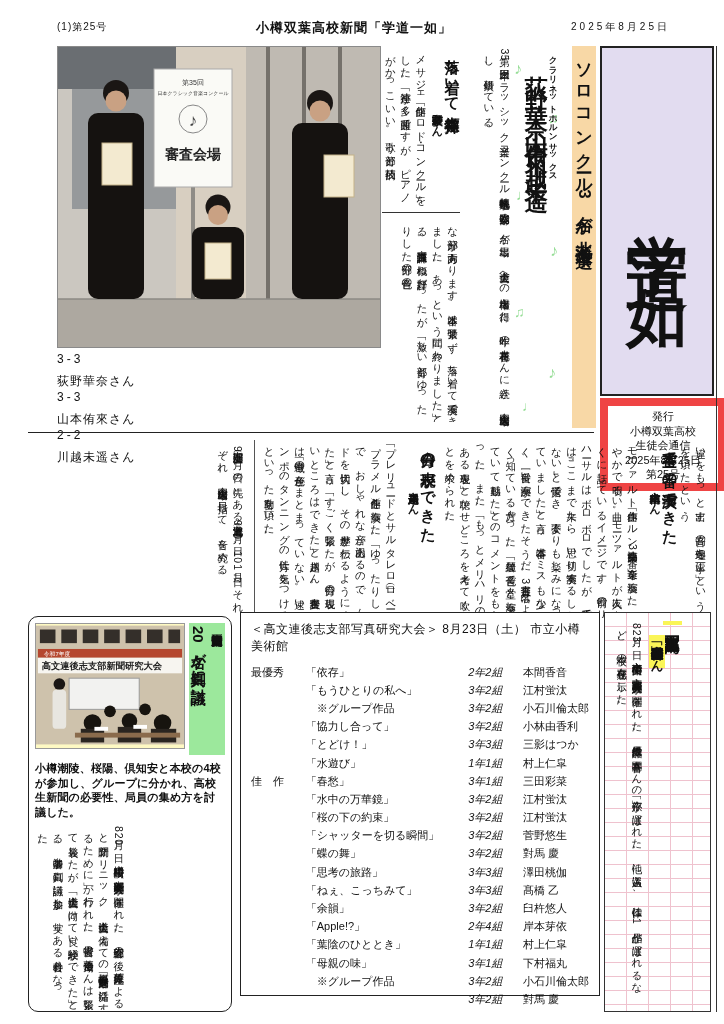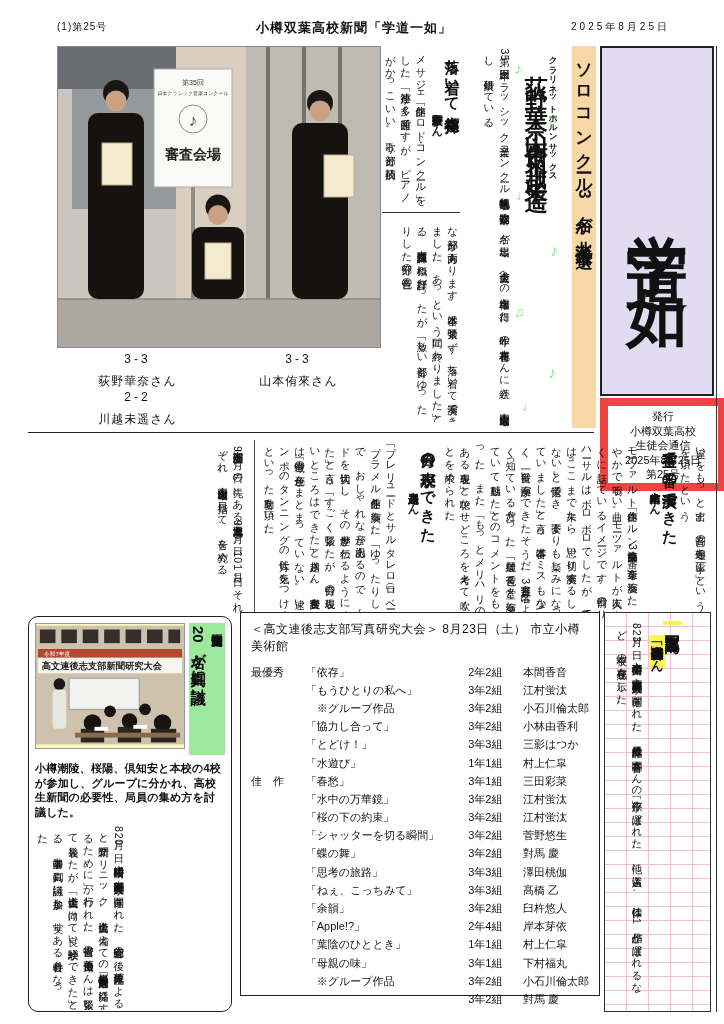--- a/index.html
+++ b/index.html
@@ -7,21 +7,21 @@
           font-family:"Liberation Sans",sans-serif;color:#111;overflow:hidden;}
   .v{writing-mode:vertical-rl;text-orientation:mixed;}
   .abs{position:absolute;}
   .vbody{font-size:10.5px;line-height:1.45;letter-spacing:.5px;}
   .ovh{overflow:hidden;}
   
   .hd{font-size:10px;letter-spacing:1px;}
   .hd-center{font-size:13px;font-weight:bold;letter-spacing:1px;}
   
   .photo-frame{border:1px solid #8a8a8a;background:#cbc7c0;}
-  .cap-grid{display:grid;grid-template-columns:1fr 1fr;text-align:center;}
+  .cap-grid{display:grid;grid-template-columns:1fr;text-align:left;}
   .cap-cls{font-size:12px;letter-spacing:3px;}
   .cap-name{font-size:12px;margin-top:7px;letter-spacing:1px;}
   
   .art-head{font-size:15px;font-weight:bold;letter-spacing:1px;line-height:1.1;}
   .art-sub{font-size:11px;font-weight:bold;padding-top:58px;line-height:1.2;margin-left:2px;}
   .col-rule{border-top:1.5px solid #333;margin:6px 0;}
   
   .lead-col{font-size:10.5px;line-height:1.5;letter-spacing:.5px;}
   
   .green-area{background:#fff;}
@@ -47,21 +47,21 @@
   .np-headcol{height:132px;margin-left:4px;}
   .np-h1{display:block;font-size:11px;font-weight:bold;background:#9ce89c;padding:3px 2px;line-height:1.15;}
   .np-h2{display:block;font-size:15px;font-weight:bold;background:#9ce89c;padding:3px 2px;margin-left:5px;line-height:1.1;}
   .np-caption{font-size:11px;font-weight:bold;line-height:1.33;margin-top:6px;letter-spacing:.2px;}
   .np-body{margin-top:6px;height:184px;}
   
   .ct-box{border:1.5px solid #222;padding:8px 10px;background:#fff;}
   .ct-header{font-size:12px;letter-spacing:.5px;margin-bottom:8px;}
   .ct-table{border-collapse:collapse;width:100%;font-size:11px;}
   .ct-table td{padding:1.6px 0;vertical-align:top;white-space:nowrap;}
-  .ct-award{width:56px;} .ct-title{width:164px;} .ct-cls{width:56px;}
+  .ct-award{width:56px;} .ct-title{width:164px;} .ct-cls{width:56px;font-style:italic;}
   
   .brick{background-color:#fff;
     background-image:
       repeating-linear-gradient(transparent 0 13px,#efc2ce 13px 14px),
       repeating-linear-gradient(90deg,transparent 0 21px,#efc2ce 21px 22px);
     border-left:1px solid #333;border-right:1px solid #333;
     border-top:1px solid #333;border-bottom:1px solid #333;}
   .ex-h1{font-size:16px;font-weight:bold;line-height:1.1;}
   .ex-h2{font-size:12.5px;font-weight:bold;line-height:1.1;margin-left:5px;padding-top:14px;}
   .hl-yellow{background:#faf557;padding:2px 1px;}

